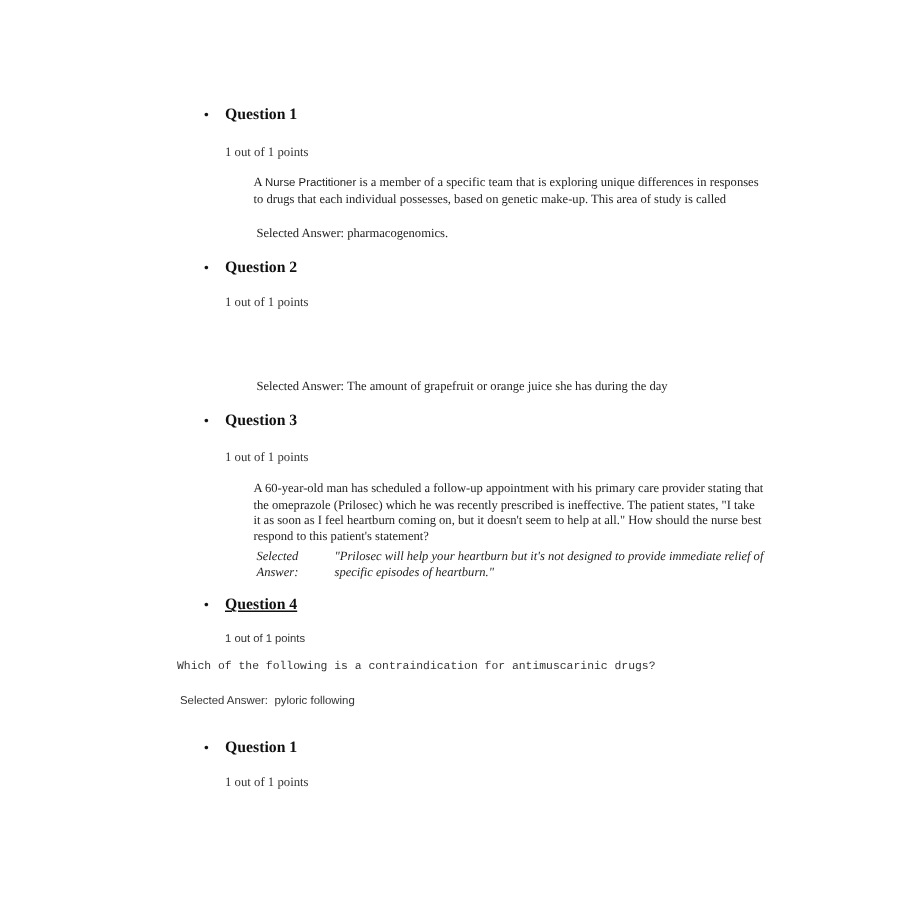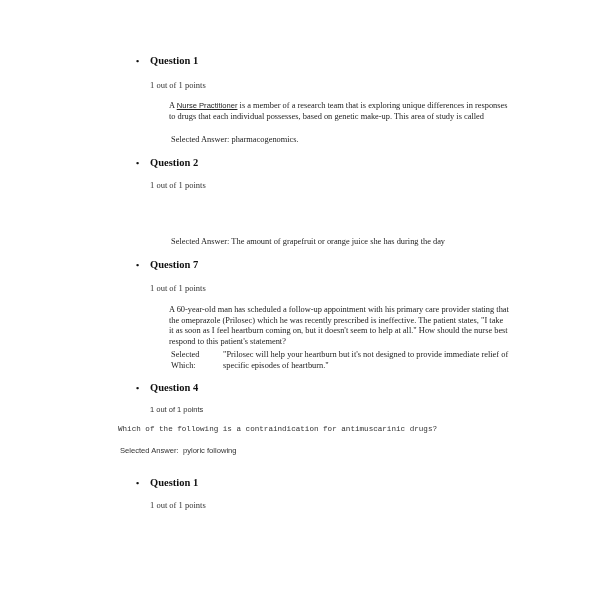--- a/index.html
+++ b/index.html
@@ -10,21 +10,21 @@
     body {
       width: 600px;
       height: 600px;
       position: relative;
       overflow: hidden;
       font-family: "Liberation Serif", serif;
       color: #222222;
     }
     .page {
       position: absolute;
-      left: 0; top: 0;
+      left: 0; top: 16px;
       width: 600px; height: 432px;
     }
     .q-heading {
       position: absolute;
       left: 136px;
       font-family: "Liberation Serif", serif;
       font-weight: bold;
       font-size: 10.5px;
       color: #111111;
       white-space: nowrap;
@@ -52,21 +52,20 @@
       left: 169px;
       width: 340px;
       font-family: "Liberation Serif", serif;
       font-size: 8.4px;
       line-height: 10.6px;
       color: #222222;
     }
     .q-text .sans-span {
       font-family: "Liberation Sans", sans-serif;
       font-size: 7.6px;
-      text-decoration: underline;
     }
     .q-answer {
       position: absolute;
       left: 171px;
       font-family: "Liberation Serif", serif;
       font-size: 8.4px;
       color: #222222;
       white-space: nowrap;
     }
     .q-answer-grid {
@@ -103,49 +102,49 @@
   </style>
 </head>
 <body>
 
 <div class="page">
 
   <div class="q-heading" style="top:55px;">
     <span class="bullet">•</span><span>Question 1</span>
   </div>
   <div class="q-points" style="top:80px;">1 out of 1 points</div>
-  <div class="q-text" style="top:101px;"><span>A </span><span class="sans-span">Nurse Practitioner</span><span> is a member of a research team that is exploring unique differences in responses to drugs that each individual possesses, based on genetic make-up. This area of study is called</span></div>
+  <div class="q-text" style="top:101px;"><span>A </span><span class="sans-span">Nurse Practitioner</span><span> is a member of a specific team that is exploring unique differences in responses to drugs that each individual possesses, based on genetic make-up. This area of study is called</span></div>
   <div class="q-answer" style="top:135px;">
     <span>Selected Answer:</span>
     <span>pharmacogenomics.</span>
   </div>
 
   <div class="q-heading" style="top:157px;">
     <span class="bullet">•</span><span>Question 2</span>
   </div>
   <div class="q-points" style="top:180px;">1 out of 1 points</div>
   <div class="q-answer" style="top:237px;">
     <span>Selected Answer:</span>
     <span>The amount of grapefruit or orange juice she has during the day</span>
   </div>
 
   <div class="q-heading" style="top:259px;">
-    <span class="bullet">•</span><span>Question 7</span>
+    <span class="bullet">•</span><span>Question 3</span>
   </div>
   <div class="q-points" style="top:283px;">1 out of 1 points</div>
   <div class="q-text" style="top:305px;">A 60-year-old man has scheduled a follow-up appointment with his primary care provider stating that the omeprazole (Prilosec) which he was recently prescribed is ineffective. The patient states, "I take it as soon as I feel heartburn coming on, but it doesn't seem to help at all." How should the nurse best respond to this patient's statement?</div>
-  <div class="q-answer-grid" style="top:350px;">
+  <div class="q-answer-grid" style="top:350px;font-style:italic;">
     <div class="label-col">
       <div>Selected</div>
-      <div>Which:</div>
+      <div>Answer:</div>
     </div>
     <div class="value-col">"Prilosec will help your heartburn but it's not designed to provide immediate relief of specific episodes of heartburn."</div>
   </div>
 
-  <div class="q-heading" style="top:382px;">
+  <div class="q-heading" style="top:382px;text-decoration:underline;">
     <span class="bullet">•</span><span>Question 4</span>
   </div>
   <div class="q-points sans" style="top:405px;">1 out of 1 points</div>
   <div class="q4-text" style="top:425px;">Which of the following is a contraindication for antimuscarinic drugs?</div>
   <div class="q4-answer" style="top:446px;">
     <span>Selected Answer:</span>&nbsp;
     <span>pyloric following</span>
   </div>
 
   <div class="q-heading" style="top:477px;">

